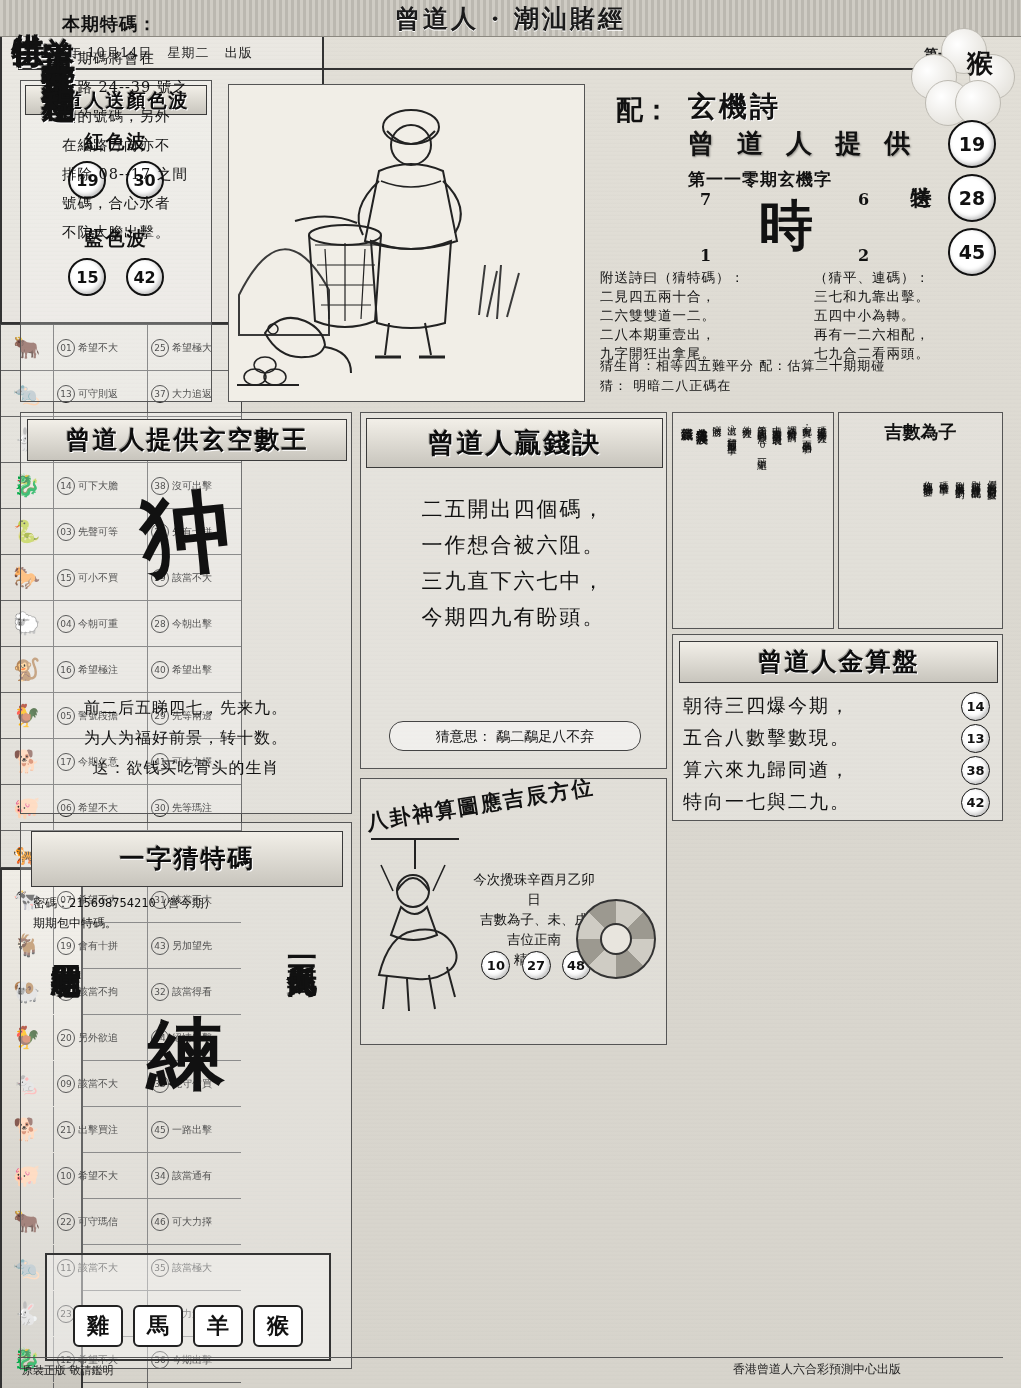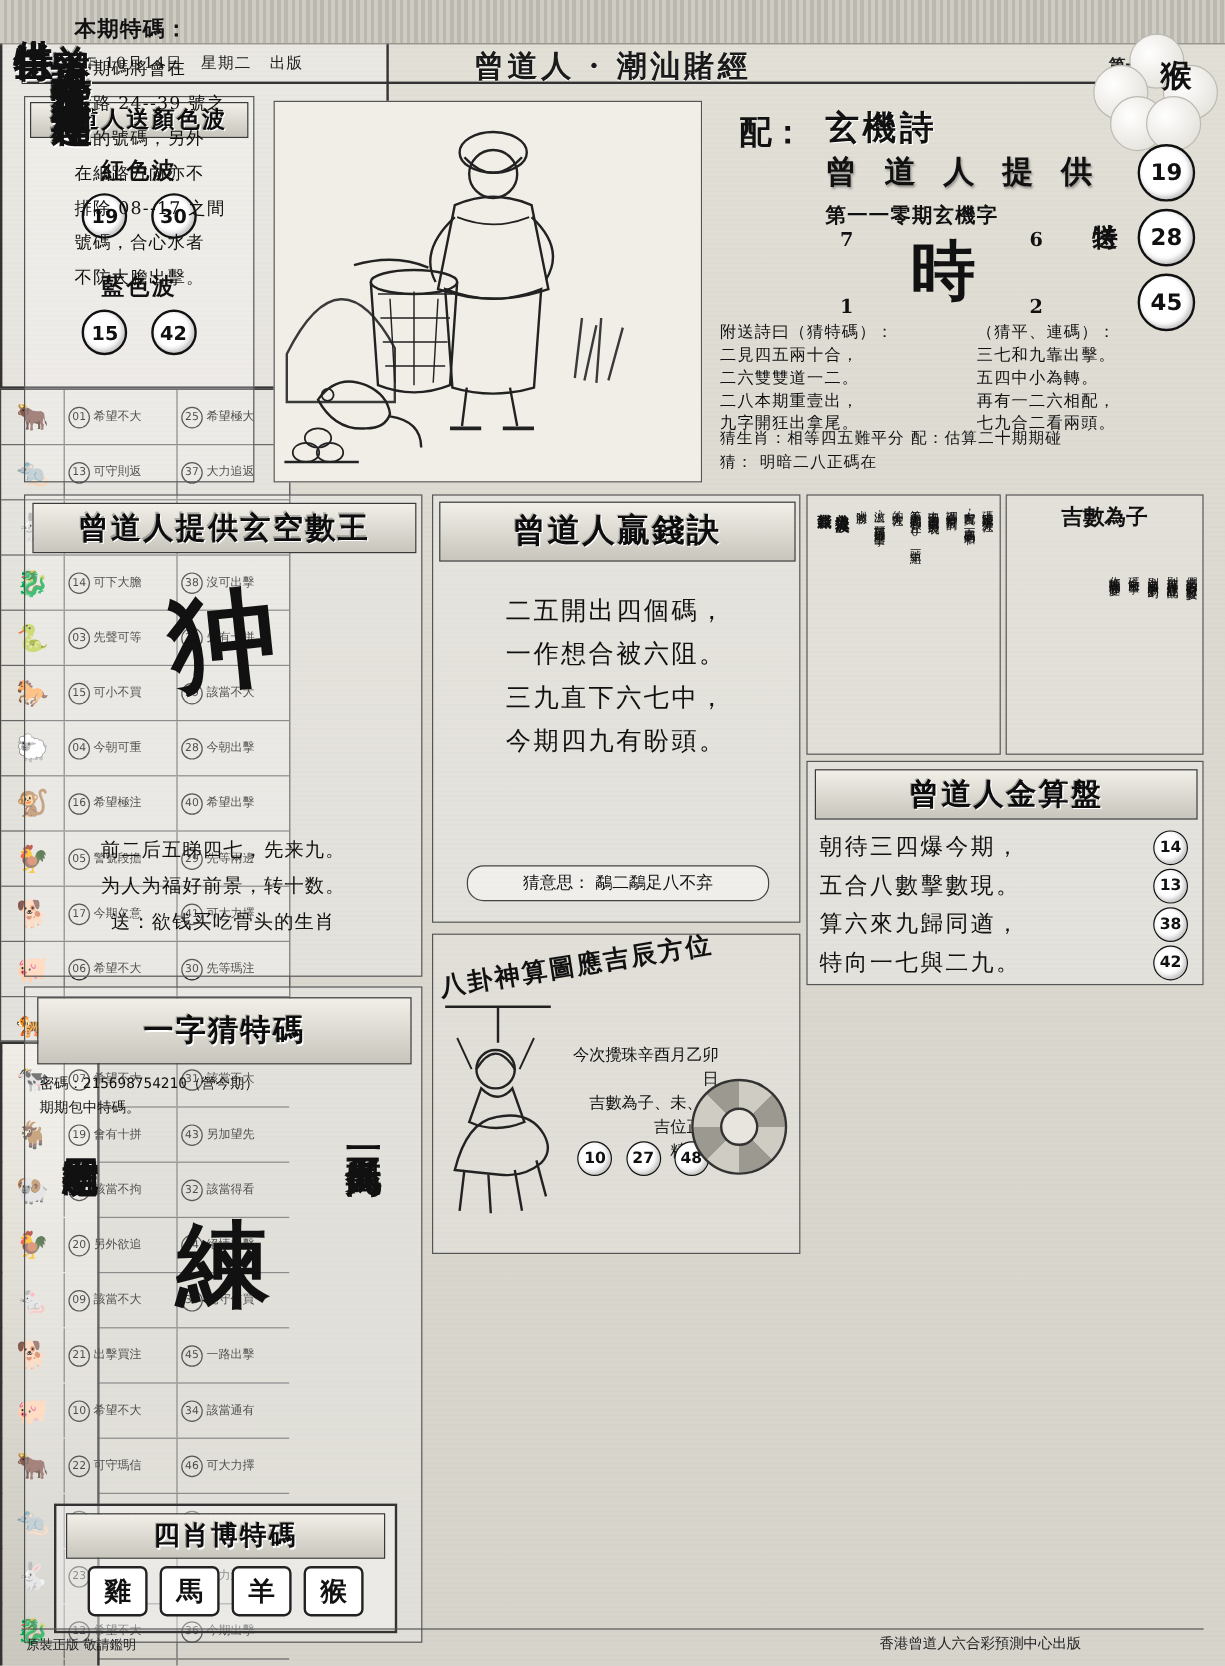--- a/index.html
+++ b/index.html
@@ -25,21 +25,20 @@
   .masthead{
     position:absolute;left:0;top:0;width:1021px;height:36px;
     background:repeating-linear-gradient(90deg,#cfccc4 0 3px,#bbb8b0 3px 6px);
     border-bottom:1px solid #8b8880;
   }
   .masthead-title{
     position:absolute;left:0;top:2px;width:1021px;text-align:center;
     font-family:"DejaVu Serif","Liberation Serif",serif;
     font-weight:bold;font-size:25px;letter-spacing:3px;color:#1a1a1a;
     text-shadow:0 1px 0 #fff;
-    margin-top:36px;
   }
   .dateline{
     position:absolute;left:26px;top:44px;font-size:13px;letter-spacing:1px;color:#222;
   }
   .dateline span{margin-right:10px;}
   .edition{
     position:absolute;right:55px;top:46px;font-size:14px;font-weight:bold;color:#222;
   }
   .hrule{position:absolute;left:18px;right:18px;top:68px;height:2px;background:#333;}
   
@@ -111,21 +110,21 @@
   .ow-v-left{position:absolute;left:22px;top:120px;writing-mode:vertical-rl;text-orientation:upright;font-size:30px;line-height:46px;font-family:"DejaVu Serif","Liberation Serif",serif;font-weight:bold;}
   .ow-v-right{position:absolute;right:26px;top:118px;writing-mode:vertical-rl;text-orientation:upright;font-size:30px;line-height:46px;font-family:"DejaVu Serif","Liberation Serif",serif;font-weight:bold;}
   .ow-big{position:absolute;left:105px;top:180px;width:120px;text-align:center;font-size:78px;font-weight:bold;font-family:"DejaVu Serif","Liberation Serif",serif;}
   #ow-sub{position:absolute;left:24px;top:430px;width:282px;height:104px;border:2px solid #333;background:rgba(255,255,255,.35);}
   #ow-sub .banner{position:absolute;left:8px;top:6px;width:264px;height:36px;line-height:36px;font-size:22px;}
   .ow-zodiacs{position:absolute;left:0;top:50px;width:282px;display:flex;justify-content:center;gap:10px;}
   .zbox{width:46px;height:38px;border:2px solid #222;border-radius:6px;background:#fff;display:flex;align-items:center;justify-content:center;font-size:22px;font-weight:bold;font-family:"DejaVu Serif","Liberation Serif",serif;}
   
   #bagua{left:360px;top:778px;width:305px;height:265px;background:rgba(255,255,255,.2);}
   .bagua-title{position:absolute;left:4px;top:6px;width:300px;font-size:21px;font-weight:bold;font-family:"DejaVu Serif","Liberation Serif",serif;transform:rotate(-9deg);letter-spacing:2px;}
-  .bagua-info{position:absolute;left:108px;top:90px;width:130px;text-align:right;font-size:13.5px;line-height:20px;font-family:"DejaVu Serif","Liberation Serif",serif;}
+  .bagua-info{position:absolute;left:108px;top:90px;width:130px;text-align:center;font-size:13.5px;line-height:20px;font-family:"DejaVu Serif","Liberation Serif",serif;}
   .bagua-balls{position:absolute;left:100px;top:172px;width:150px;text-align:center;}
   .wheel{position:absolute;right:10px;top:120px;width:76px;height:76px;border-radius:50%;border:2px solid #333;background:conic-gradient(#cfccc4 0 12.5%,#9c9990 0 25%,#cfccc4 0 37.5%,#9c9990 0 50%,#cfccc4 0 62.5%,#9c9990 0 75%,#cfccc4 0 87.5%,#9c9990 0 100%);}
   .wheel:after{content:"";position:absolute;left:22px;top:22px;width:28px;height:28px;border-radius:50%;border:2px solid #333;background:#e8e5de;}
   
   #zodiacspecial{left:348px;top:1048px;width:320px;height:320px;border:2px solid #333;background:rgba(255,255,255,.28);}
   .zs-vert{position:absolute;left:6px;top:8px;writing-mode:vertical-rl;text-orientation:upright;font-size:33px;line-height:44px;font-weight:bold;font-family:"DejaVu Serif","Liberation Serif",serif;color:#111;text-shadow:1px 1px 0 #fff;}
   .zs-head{position:absolute;left:62px;top:12px;font-size:18px;font-weight:bold;font-family:"DejaVu Serif","Liberation Serif",serif;letter-spacing:1px;}
   .zs-body{position:absolute;left:62px;top:44px;width:150px;font-size:14.5px;line-height:29px;font-family:"DejaVu Serif","Liberation Serif",serif;letter-spacing:1px;}
   .zs-flower{position:absolute;right:6px;top:28px;width:104px;height:96px;}
   .zs-flower i{position:absolute;width:44px;height:44px;border-radius:50%;background:radial-gradient(circle at 35% 35%,#fff,#dedbd3);border:1px solid #bdbab2;}
@@ -329,21 +328,20 @@
 
   <div class="box" id="oneword">
     <div class="banner cn">一字猜特碼</div>
     <div class="ow-code">密碼：215698754210（營今期）</div>
     <div class="ow-code2 cn">期期包中特碼。</div>
     <div class="ow-v-left">四四結開七有功</div>
     <div class="ow-v-right">高低不平一與九</div>
     <div class="ow-big cn">練</div>
 
     <div id="ow-sub">
-      <div class="banner cn">四肖博特碼</div>
       <div class="ow-zodiacs">
         <div class="zbox">雞</div>
         <div class="zbox">馬</div>
         <div class="zbox">羊</div>
         <div class="zbox">猴</div>
       </div>
     </div>
   </div>
 
   <div class="box" id="bagua">

